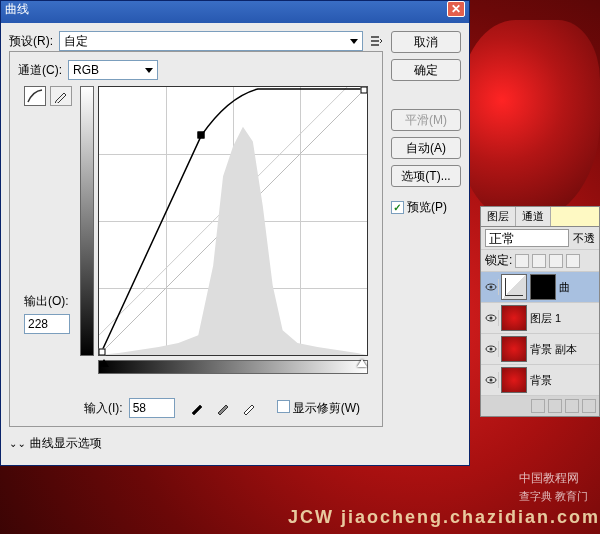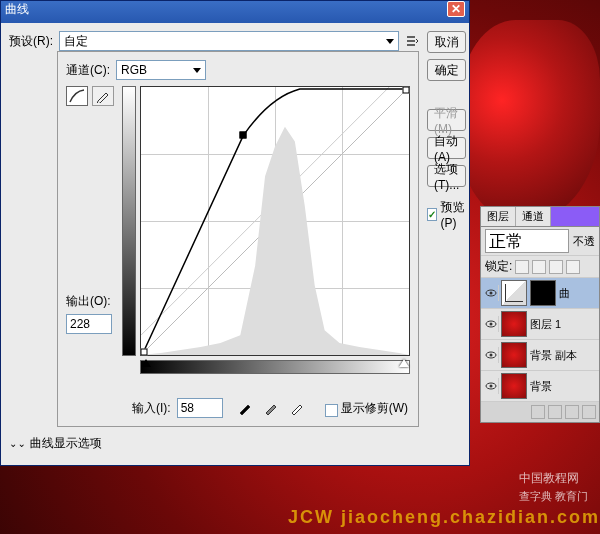--- a/index.html
+++ b/index.html
@@ -1,29 +1,29 @@
 <!DOCTYPE html>
 <html><head>
 <meta charset="utf-8">
 <style>
 * { box-sizing: border-box; margin: 0; padding: 0; font-family: "SimSun", "宋体", sans-serif; font-size: 12px; }
 body { width: 600px; height: 534px; background: #8b0c0c; position: relative; overflow: hidden; }
 
 
 .bg-rose { position: absolute; inset: 0; background: radial-gradient(circle at 70% 60%, #d91f1f 0%, #a81010 30%, #6b0808 60%, #2a0303 100%); }
 .bg-rose::before { content: ""; position: absolute; top: 20px; right: 0; width: 140px; height: 200px; background: radial-gradient(circle at 30% 40%, #ff2424, #b31515 40%, #5a0707); border-radius: 40% 30% 50% 40%; }
-.watermark { position: absolute; bottom: 6px; right: 0; color: #eab308; font-size: 18px; font-weight: bold; letter-spacing: 2px; opacity: 0.8; }
+.watermark { position: absolute; bottom: 6px; right: 0; color: #fef9c3; font-size: 18px; font-weight: bold; letter-spacing: 2px; opacity: 0.8; }
 .watermark-cn { position: absolute; bottom: 30px; right: 12px; color: #fff; font-size: 14px; opacity: 0.7; }
 
 
 .layers-panel { position: absolute; top: 206px; right: 0; width: 120px; background: #e3e3e3; border: 1px solid #888; }
-.panel-tabs { display: flex; background: #8b5cf6; border-bottom: 1px solid #888; align-items: center; }
+.panel-tabs { display: flex; background: #fef9c3; border-bottom: 1px solid #888; align-items: center; }
 .panel-tab { padding: 2px 6px; background: #e6e6e6; border-right: 1px solid #aaa; font-size: 11px; }
 .panel-row { display: flex; align-items: center; padding: 2px 4px; gap: 4px; border-bottom: 1px solid #ccc; }
-.blend-sel { flex: 1; height: 24px; border: 1px solid #999; background: #fff; font-size: 17px; padding: 0 3px; }
+.blend-sel { flex: 1; height: 18px; border: 1px solid #999; background: #fff; font-size: 13px; padding: 0 3px; }
 .opacity-lbl { font-size: 11px; text-align: right; }
 .lock-row { padding: 2px 4px; display: flex; align-items: center; gap: 3px; border-bottom: 1px solid #ccc; font-size: 11px; }
 .lock-ic { width: 14px; height: 14px; border: 1px solid #aaa; background: #f0f0f0; }
 .layer-item { display: flex; align-items: center; padding: 2px; border-bottom: 1px solid #ccc; background: #e3e3e3; }
 .layer-item.sel { background: #a8c0e0; }
 .eye { width: 16px; height: 16px; display: flex; align-items: center; justify-content: center; border-right: 1px solid #ccc; margin-right: 2px; }
 .eye svg { width: 12px; height: 8px; }
 .thumb { width: 26px; height: 26px; border: 1px solid #666; margin-right: 3px; background: #333; }
 .thumb.curves { background: linear-gradient(135deg, #fff 50%, #ddd 50%); position: relative; }
 .thumb.curves::after { content: ""; position: absolute; inset: 3px; border-left: 1px solid #333; border-bottom: 1px solid #333; }
@@ -40,21 +40,21 @@
 .close-btn { width: 18px; height: 16px; background: #e35f4d; border: 1px solid #fff; display: flex; align-items: center; justify-content: center; color: #fff; font-weight: bold; border-radius: 2px; }
 
 .dlg-body { flex: 1; display: flex; padding: 8px; gap: 8px; }
 .left-col { flex: 1; display: flex; flex-direction: column; }
 .right-col { width: 70px; display: flex; flex-direction: column; gap: 6px; }
 
 .preset-row { display: flex; align-items: center; gap: 6px; }
 .preset-sel { flex: 1; height: 20px; border: 1px solid #7b9ebd; background: #fff; padding: 0 4px; display: flex; align-items: center; justify-content: space-between; }
 .menu-ic { width: 14px; height: 14px; }
 
-.curve-box { border: 1px solid #999; padding: 8px; position: relative; margin-left: 48px; }
+.curve-box { border: 1px solid #999; padding: 8px; position: relative; }
 .channel-row { display: flex; align-items: center; gap: 6px; margin-bottom: 6px; }
 .channel-sel { width: 90px; height: 20px; border: 1px solid #7b9ebd; background: #fff; padding: 0 4px; display: flex; align-items: center; justify-content: space-between; }
 
 .tool-ic { display: flex; gap: 4px; margin-bottom: 4px; }
 .tbtn { width: 22px; height: 20px; border: 1px solid #999; background: #f0f0f0; display: flex; align-items: center; justify-content: center; }
 .tbtn.active { background: #fff; border: 1px solid #666; }
 
 .curve-main { display: flex; gap: 6px; justify-content: center; }
 .curve-left { width: 50px; display: flex; flex-direction: column; justify-content: flex-end; gap: 4px; padding-bottom: 40px; }
 .io-lbl { font-size: 12px; }
@@ -71,21 +71,21 @@
 .curve-endpt { position: absolute; width: 7px; height: 7px; background: #fff; border: 1px solid #000; transform: translate(-50%, -50%); }
 
 .grad-v { width: 14px; height: 270px; background: linear-gradient(#fff, #000); border: 1px solid #666; margin-right: 4px; }
 .grad-h { width: 270px; height: 14px; background: linear-gradient(90deg, #000, #fff); border: 1px solid #666; margin-top: 4px; position: relative; }
 .slider-tri { position: absolute; width: 0; height: 0; border-left: 5px solid transparent; border-right: 5px solid transparent; border-bottom: 8px solid #000; top: -2px; transform: translateX(-50%); }
 .slider-tri.white { border-bottom-color: #fff; filter: drop-shadow(0 0 1px #000); }
 
 .input-row { display: flex; align-items: center; gap: 6px; margin-top: 24px; margin-left: 66px; }
 .eyedrops { display: flex; gap: 6px; margin-left: 8px; }
 .eyedrop { width: 20px; height: 16px; }
-.clip-chk { display: flex; align-items: flex-end; gap: 3px; margin-left: 10px; }
+.clip-chk { display: flex; align-items: flex-start; gap: 3px; margin-left: 10px; }
 
 .expand-row { margin-top: 8px; display: flex; align-items: center; gap: 4px; }
 .chev { font-size: 10px; }
 
 .btn { height: 22px; border: 1px solid #888; background: #f0f0f0; border-radius: 3px; display: flex; align-items: center; justify-content: center; padding: 0 6px; }
 .btn.disabled { color: #999; }
 .chk-row { display: flex; align-items: center; gap: 3px; margin-top: 6px; }
 .chk { width: 13px; height: 13px; border: 1px solid #7b9ebd; background: #fff; display: flex; align-items: center; justify-content: center; color: #188218; font-size: 10px; font-weight: bold; }
 .arrow-dn { width: 0; height: 0; border-left: 4px solid transparent; border-right: 4px solid transparent; border-top: 5px solid #000; }
 </style>

